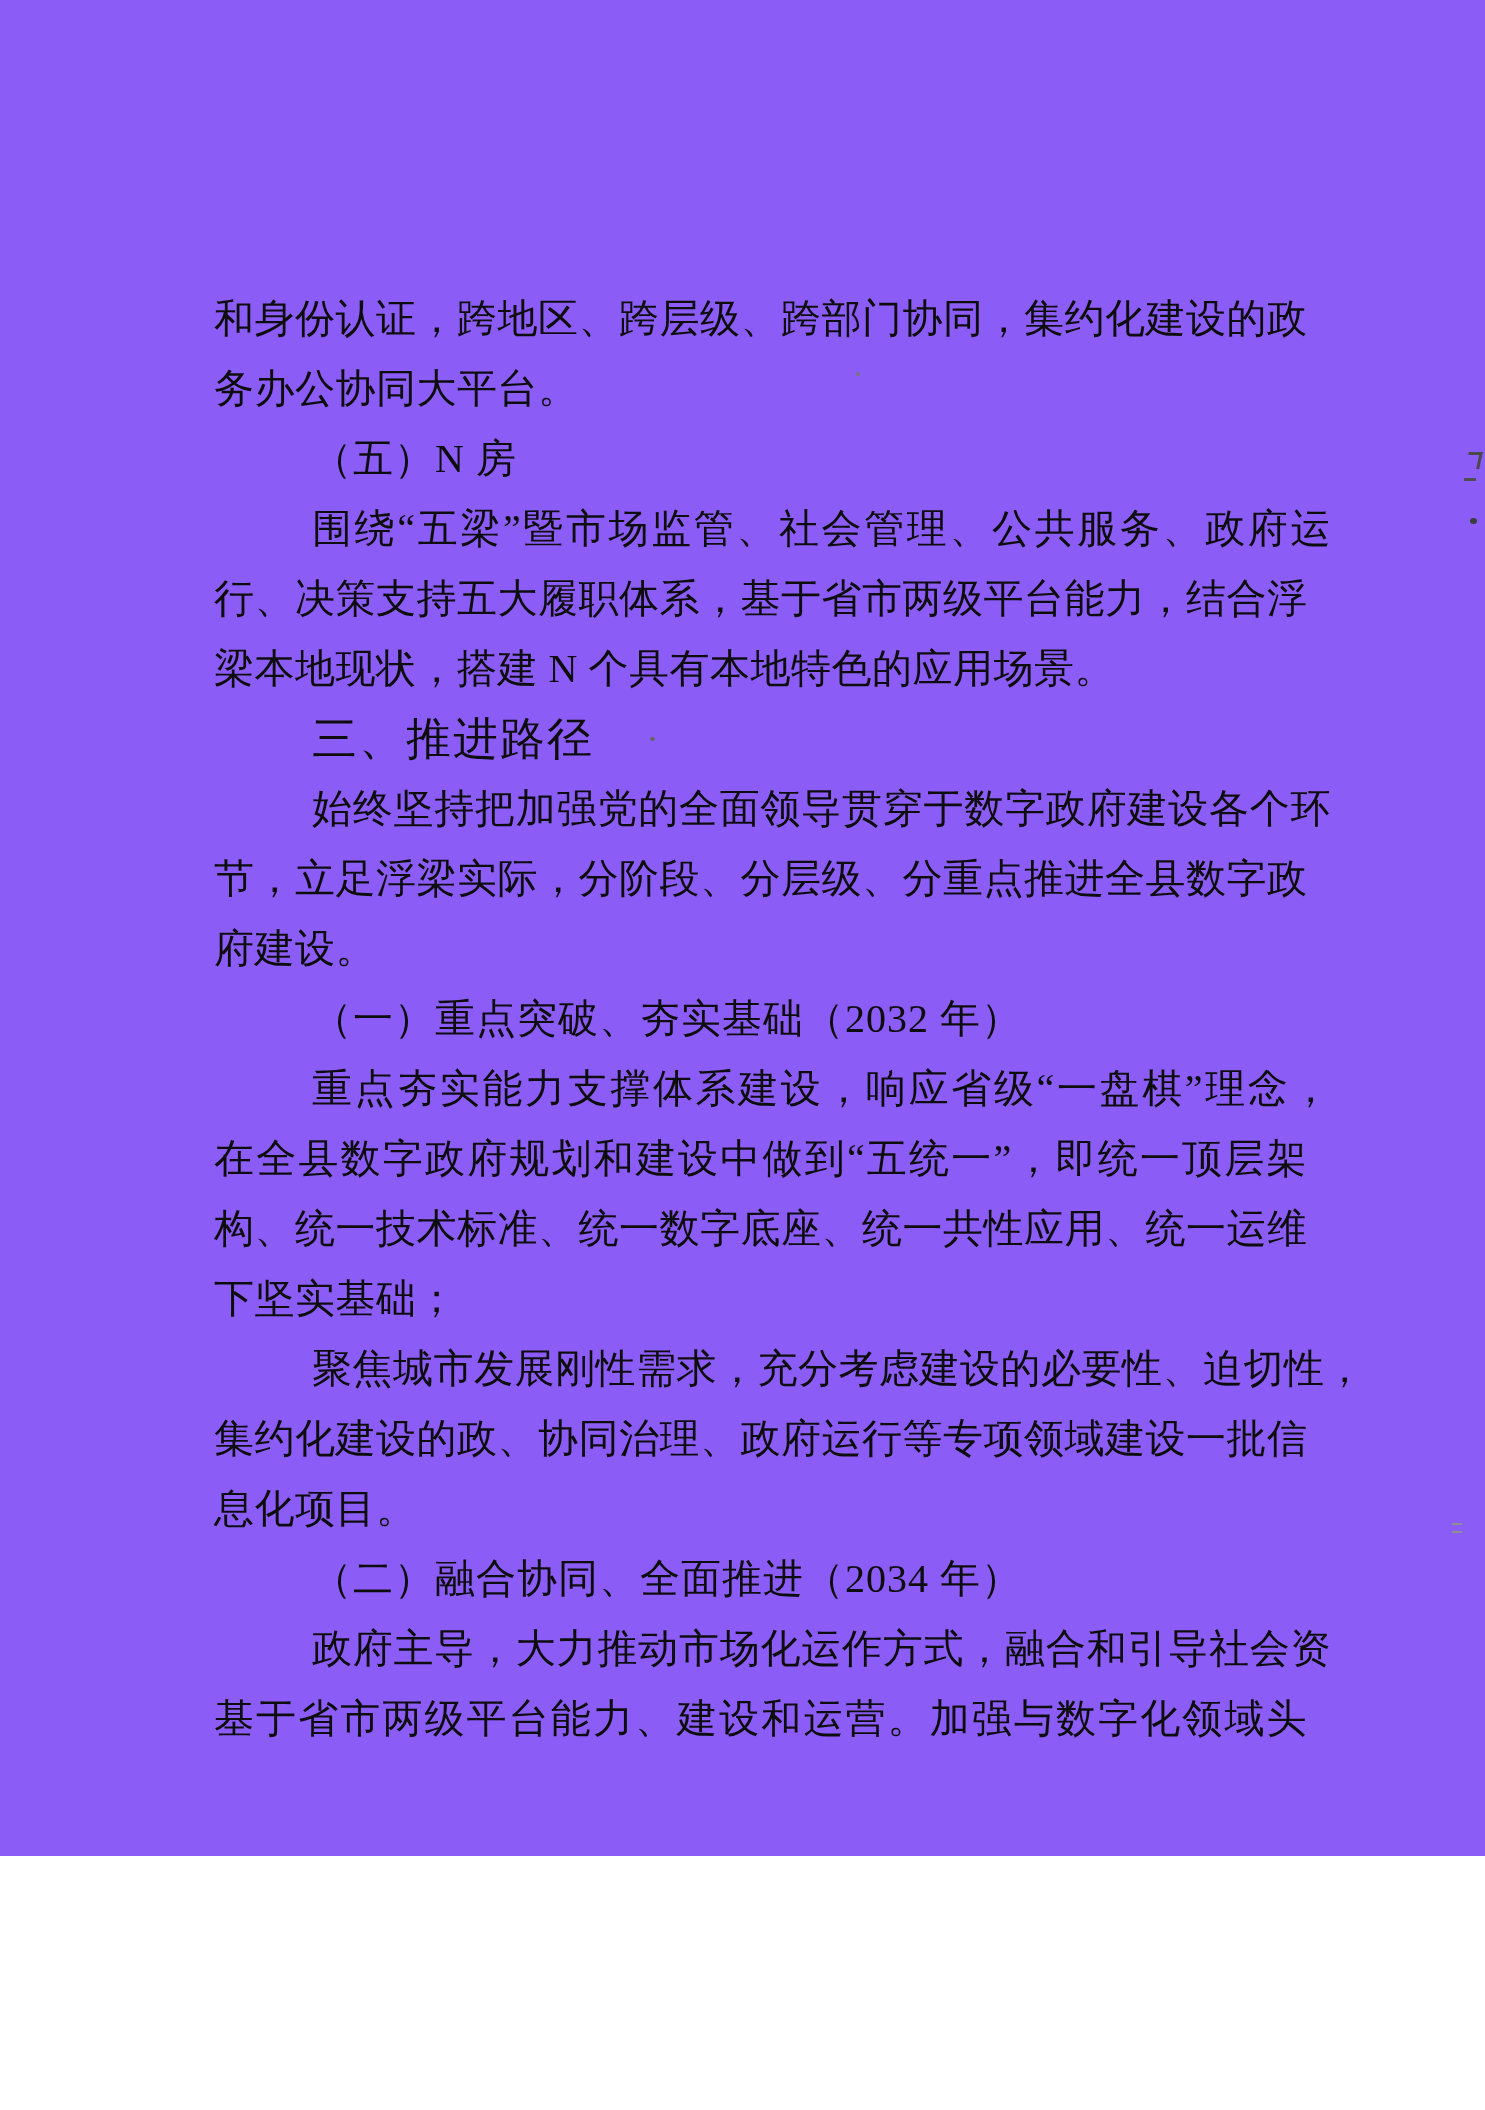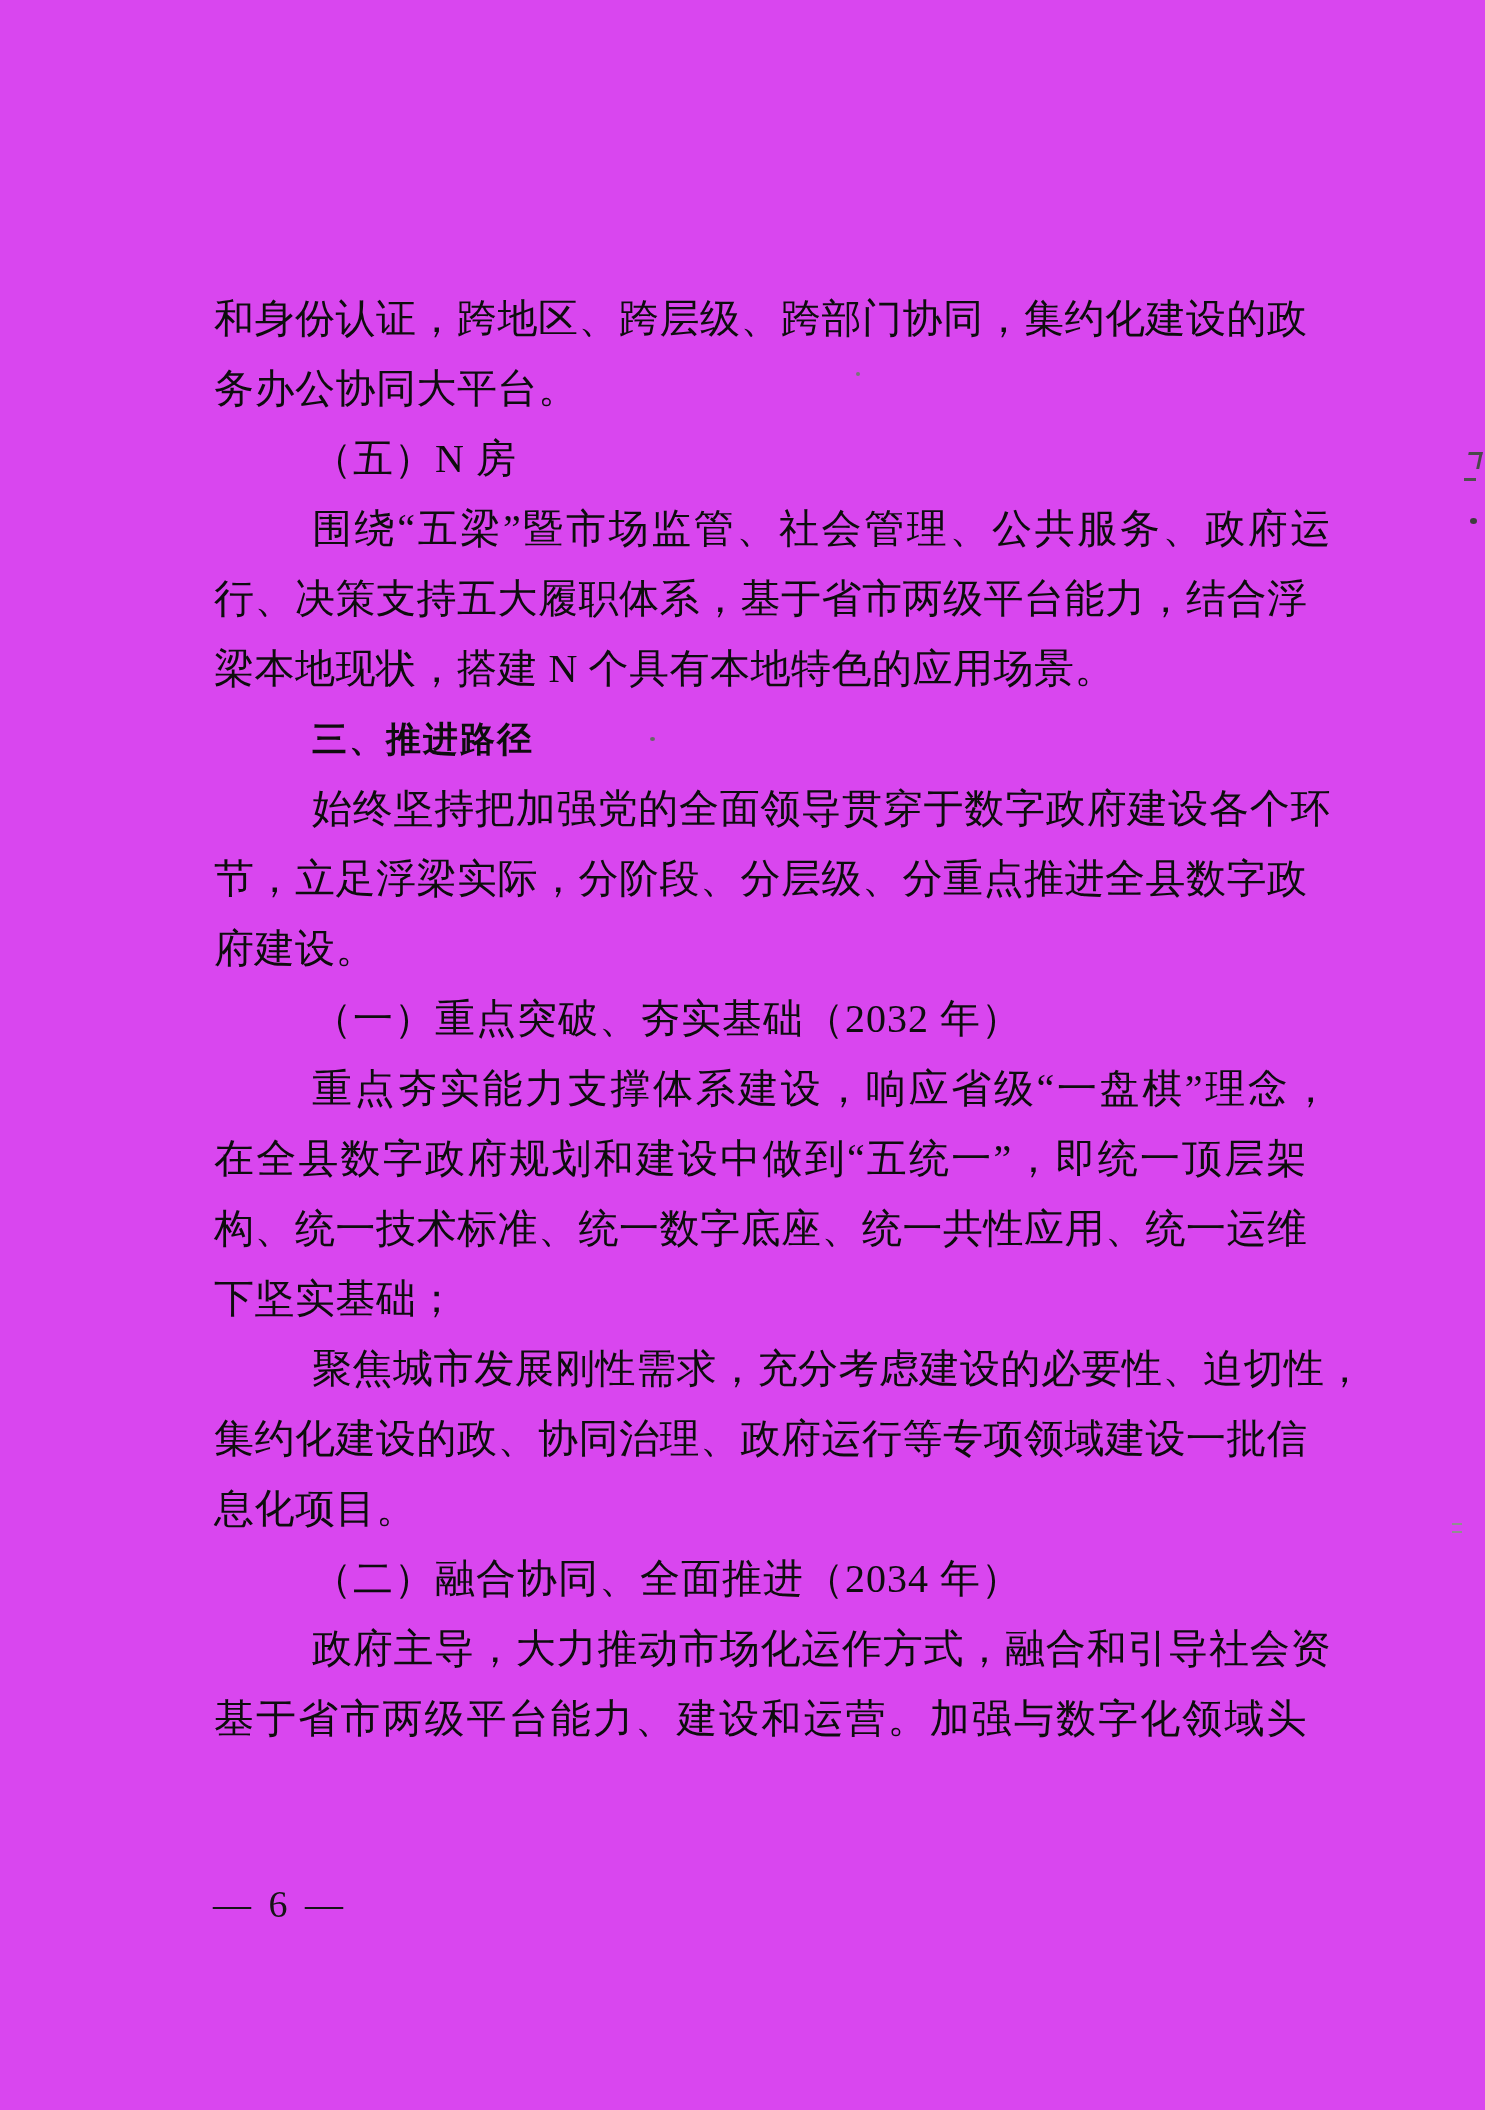--- a/index.html
+++ b/index.html
@@ -3,22 +3,22 @@
 <meta charset="utf-8">
 <style>
   html, body {
     margin: 0;
     padding: 0;
     background: #ffffff;
   }
   .page {
     position: relative;
     width: 1485px;
-    height: 2110px;
-    background: #d946ef;
+    height: 1856px;
+    background: #8b5cf6;
     overflow: hidden;
     font-family: "Liberation Serif", "DejaVu Serif", serif;
     color: #0d0d0d;
   }
   .textblock {
     position: absolute;
     left: 214px;
     top: 284px;
     width: 1093px;
   }
@@ -37,23 +37,23 @@
     margin-left: 98px;
     width: 1019px;
   }
   .line.body { font-weight: 400; }
   .line.kai {
     font-weight: 500;
     letter-spacing: 1px;
   }
   .line.hei {
     font-family: "Liberation Sans", "DejaVu Sans", sans-serif;
-    font-weight: 700;
+    font-weight: 400;
     letter-spacing: 2px;
-    font-size: 35px;
+    font-size: 45px;
   }
   .page-number {
     position: absolute;
     left: 213px;
     top: 1880px;
     height: 48px;
     line-height: 48px;
     font-size: 38px;
     letter-spacing: 4px;
     color: #151515;

